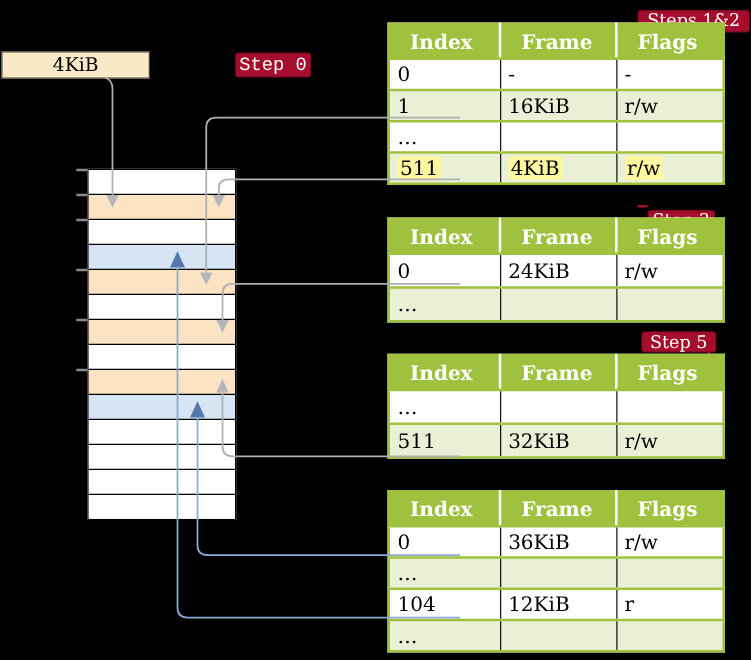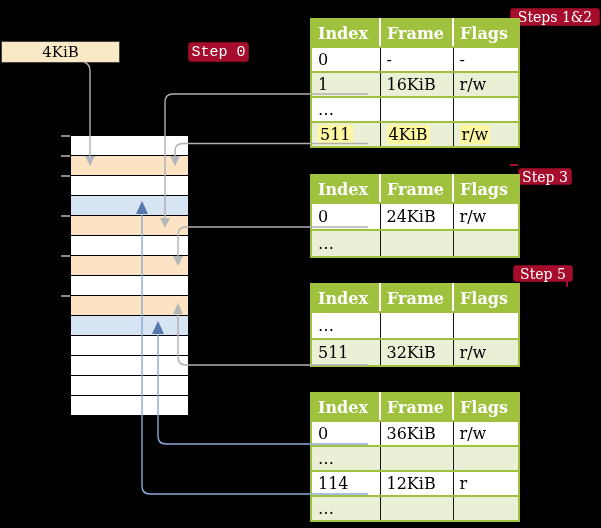--- a/index.html
+++ b/index.html
@@ -41,21 +41,21 @@
   
   .ptable{
     position:absolute; left:310px; border-collapse:collapse;
     background:#fff; font-size:16px; z-index:2; color:#000;
     border:2px solid #9fc13d;
   }
   .ptable.t1{top:18px;}  .ptable.t2{top:174px;}
   .ptable.t3{top:283px;} .ptable.t4{top:392px;}
   .ptable th{
     background:#9fc13d; color:#fff; font-weight:bold; text-align:left;
-    padding:1px 6px; height:24px; border-bottom:2px solid #9fc13d;
+    padding:1px 16px; height:24px; border-bottom:2px solid #9fc13d;
   }
   .ptable th + th{border-left:2px solid #fff;}
   .ptable td{padding:0 6px; vertical-align:middle; border-top:2px solid #9fc13d;}
   .ptable td + td{border-left:1px solid #161616;}
   .ptable.t1 td,.ptable.t4 td{height:23px;}
   .ptable.t2 td,.ptable.t3 td{height:25px;}
   .ptable .c1{width:55px;} .ptable .c2{width:59px;} .ptable .c3{width:52px;}
   .ptable tr[data-shaded="true"] td{background:#eaf0d6;}
   .ptable td span[data-hl="true"]{background:#fdf7a1; padding:0 2px;}
   
@@ -195,21 +195,21 @@
       <td><span>0</span></td>
       <td><span>36KiB</span></td>
       <td><span>r/w</span></td>
     </tr>
     <tr data-shaded="true">
       <td><span>…</span></td>
       <td><span></span></td>
       <td><span></span></td>
     </tr>
     <tr data-shaded="false">
-      <td><span>114</span></td>
+      <td><span>104</span></td>
       <td><span>12KiB</span></td>
       <td><span>r</span></td>
     </tr>
     <tr data-shaded="true">
       <td><span>…</span></td>
       <td><span></span></td>
       <td><span></span></td>
     </tr>
   </tbody>
     </table>

